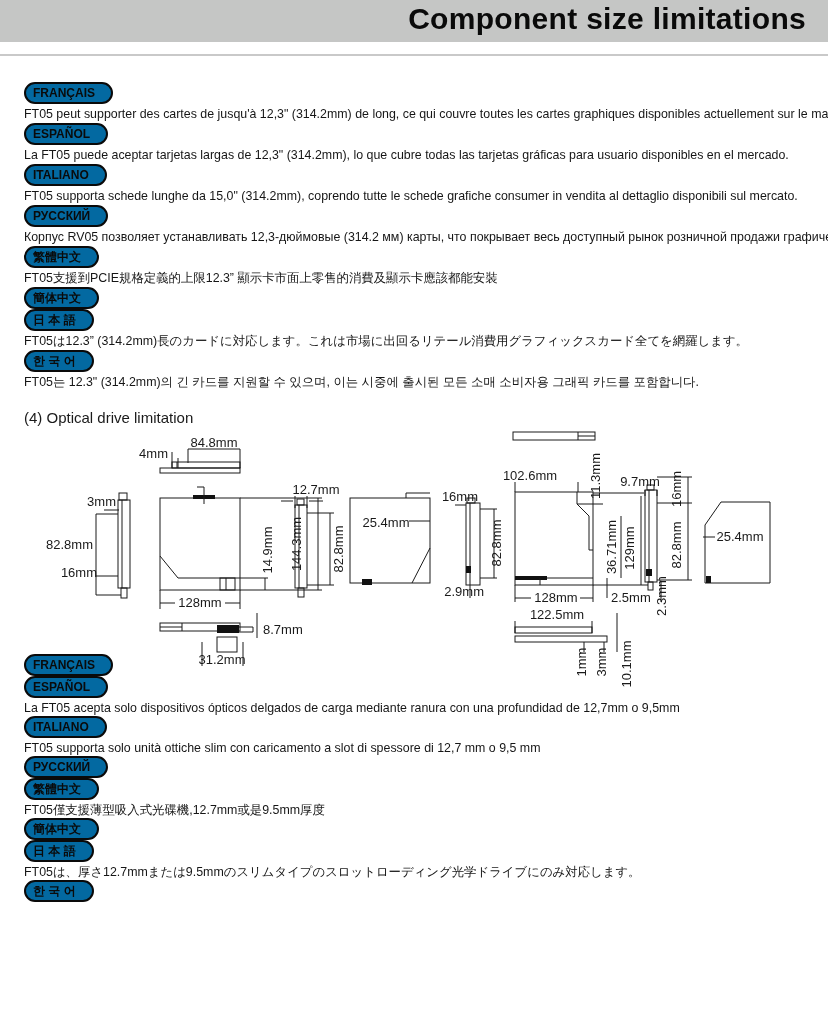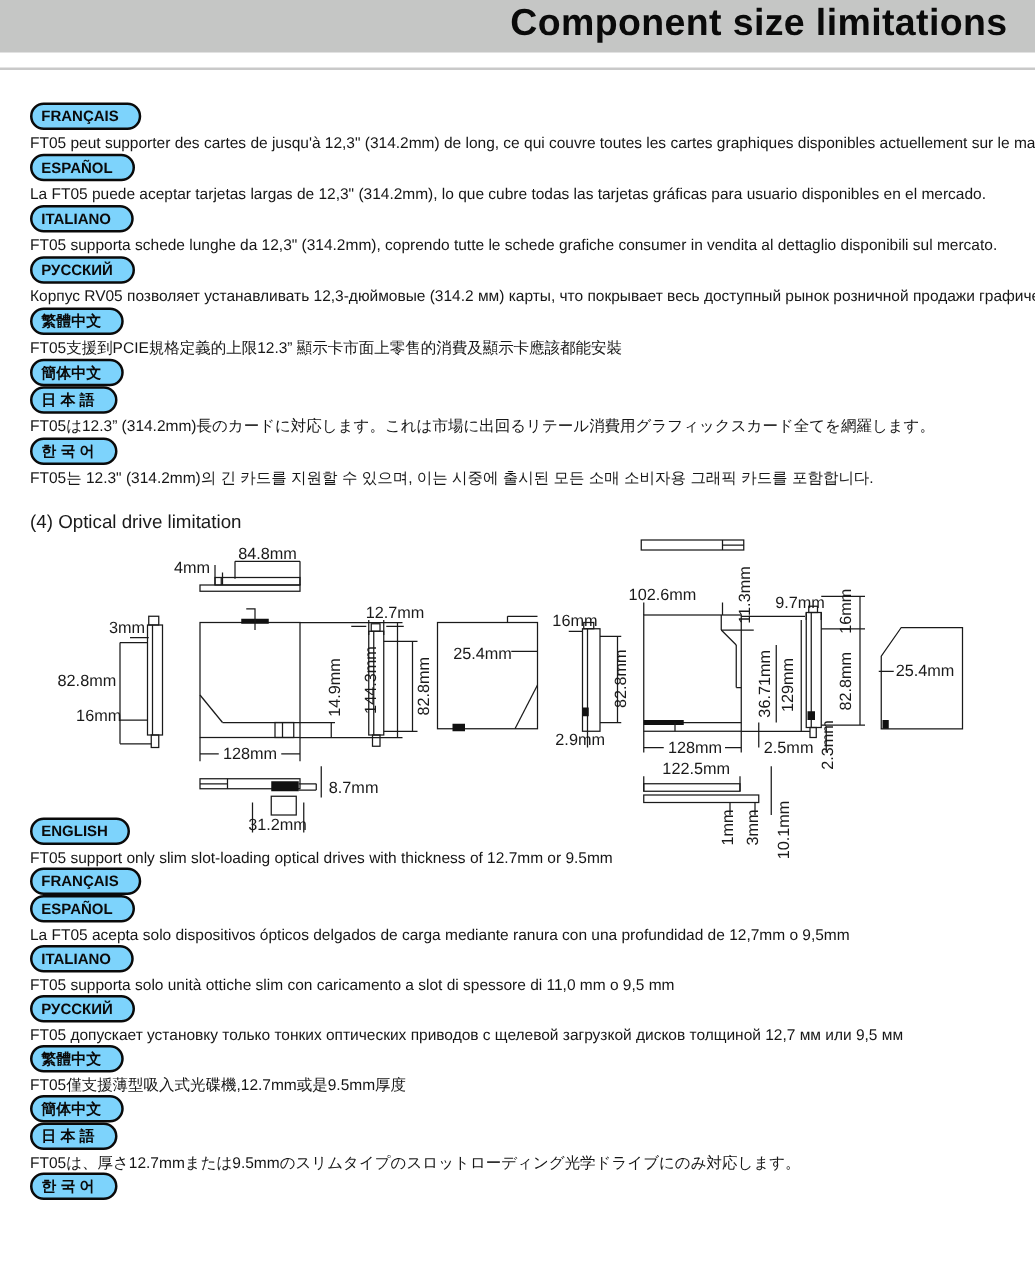--- a/index.html
+++ b/index.html
@@ -7,21 +7,21 @@
        font-family:"Liberation Sans","DejaVu Sans",sans-serif;color:#111;}
   .titlebar{position:absolute;top:0;left:0;width:828px;height:42px;background:#c5c6c5;}
   .titlebar .title{position:absolute;right:22px;top:2px;font-size:30px;font-weight:bold;
        letter-spacing:.3px;color:#0a0a0a;white-space:nowrap;}
   .rule{position:absolute;top:54px;left:0;width:828px;height:2px;background:#c9c9c9;}
   .sections{position:absolute;left:24px;right:0;}
   .sections.top{top:82px;}
   .sections.bottom{top:654px;}
   .lang-section{display:block;}
   .pill{display:inline-block;height:16px;line-height:16px;padding:1px 16px 1px 7px;
-        border:2px solid #0a0a0a;border-radius:11px;background:#7dd3fc;
+        border:2px solid #0a0a0a;border-radius:11px;background:#0369a1;
         font-size:12px;font-weight:bold;white-space:nowrap;color:#0a0a0a;}
   .lang-section p{margin:3px 0 2px 0;font-size:12.4px;line-height:14px;white-space:nowrap;color:#161616;}
   .sections.bottom .lang-section p{margin:3px 0 1px 0;}
   .subhead{position:absolute;top:409px;left:24px;margin:0;font-size:15px;font-weight:normal;color:#1a1a1a;}
   svg.diagram{position:absolute;top:430px;left:0;}
   svg .ln{stroke:#1a1a1a;stroke-width:1;fill:none;}
   svg .fillb{fill:#111;stroke:none;}
   svg text.dim{font-family:"Liberation Sans","DejaVu Sans",sans-serif;font-size:13px;fill:#1a1a1a;}
 </style>
 </head>
@@ -38,21 +38,21 @@
     <section class="lang-section">
       <span class="pill">FRANÇAIS</span>
       <p>FT05 peut supporter des cartes de jusqu'à 12,3" (314.2mm) de long, ce qui couvre toutes les cartes graphiques disponibles actuellement sur le marché</p>
     </section>
     <section class="lang-section">
       <span class="pill">ESPAÑOL</span>
       <p>La FT05 puede aceptar tarjetas largas de 12,3" (314.2mm), lo que cubre todas las tarjetas gráficas para usuario disponibles en el mercado.</p>
     </section>
     <section class="lang-section">
       <span class="pill">ITALIANO</span>
-      <p>FT05 supporta schede lunghe da 12,3" (314.2mm), coprendo tutte le schede grafiche consumer in vendita al dettaglio disponibili sul mercato.</p>
+      <p>FT05 supporta schede lunghe da 15,0" (314.2mm), coprendo tutte le schede grafiche consumer in vendita al dettaglio disponibili sul mercato.</p>
     </section>
     <section class="lang-section">
       <span class="pill">РУССКИЙ</span>
       <p>Корпус RV05 позволяет устанавливать 12,3-дюймовые (314.2 мм) карты, что покрывает весь доступный рынок розничной продажи графических карт.</p>
     </section>
     <section class="lang-section">
       <span class="pill">繁體中文</span>
       <p>FT05支援到PCIE規格定義的上限12.3” 顯示卡市面上零售的消費及顯示卡應該都能安裝</p>
     </section>
     <section class="lang-section">
@@ -232,37 +232,32 @@
       <line class="ln" x1="604" y1="212" x2="604" y2="222"></line>
       <line class="ln" x1="617" y1="183" x2="617" y2="222"></line>
       <text class="dim" transform="rotate(-90 586 232)" x="586" y="232" text-anchor="middle">1mm</text>
       <text class="dim" transform="rotate(-90 606 232)" x="606" y="232" text-anchor="middle">3mm</text>
       <text class="dim" transform="rotate(-90 631 234)" x="631" y="234" text-anchor="middle">10.1mm</text>
     </g>
   </svg>
 
   <div class="sections bottom">
     <section class="lang-section">
-      <span class="pill">ENGLISH</span>
-      <p>FT05 support only slim slot-loading optical drives with thickness of 12.7mm or 9.5mm</p>
-    </section>
-    <section class="lang-section">
       <span class="pill">FRANÇAIS</span>
     </section>
     <section class="lang-section">
       <span class="pill">ESPAÑOL</span>
       <p>La FT05 acepta solo dispositivos ópticos delgados de carga mediante ranura con una profundidad de 12,7mm o 9,5mm</p>
     </section>
     <section class="lang-section">
       <span class="pill">ITALIANO</span>
-      <p>FT05 supporta solo unità ottiche slim con caricamento a slot di spessore di 11,0 mm o 9,5 mm</p>
+      <p>FT05 supporta solo unità ottiche slim con caricamento a slot di spessore di 12,7 mm o 9,5 mm</p>
     </section>
     <section class="lang-section">
       <span class="pill">РУССКИЙ</span>
-      <p>FT05 допускает установку только тонких оптических приводов с щелевой загрузкой дисков толщиной 12,7 мм или 9,5 мм</p>
     </section>
     <section class="lang-section">
       <span class="pill">繁體中文</span>
       <p>FT05僅支援薄型吸入式光碟機,12.7mm或是9.5mm厚度</p>
     </section>
     <section class="lang-section">
       <span class="pill">簡体中文</span>
     </section>
     <section class="lang-section">
       <span class="pill">日 本 語</span>

